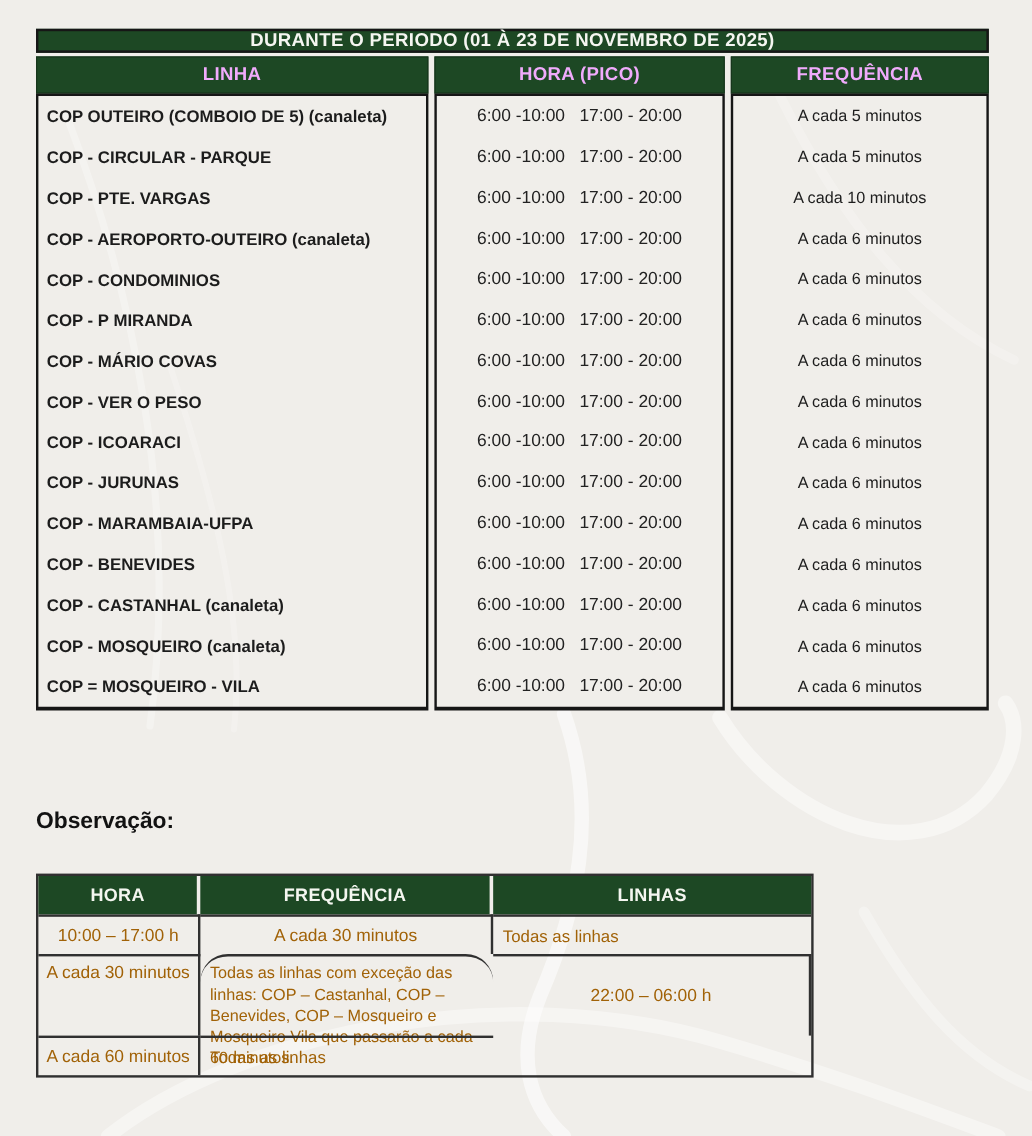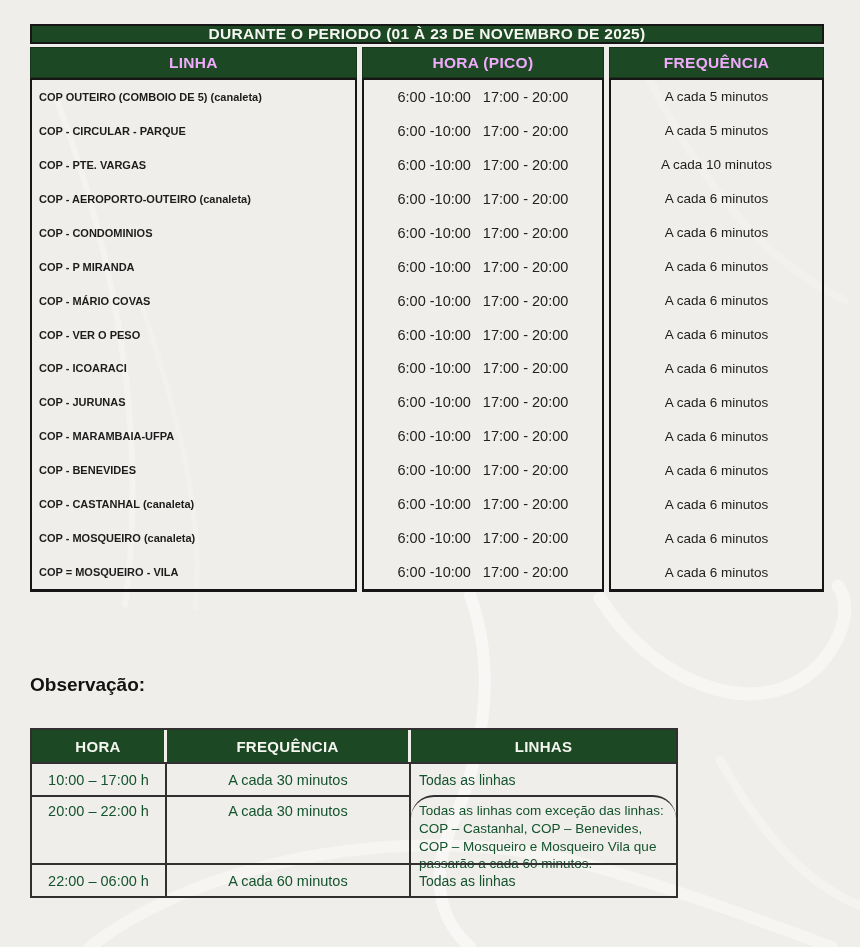--- a/index.html
+++ b/index.html
@@ -36,21 +36,21 @@
   }
   .w-linha{width:336px;}
   .w-hora{width:249px;}
   .w-freq{width:221px;}
   .body-row{display:flex;gap:5px;}
   .col-box{
     border:2px solid var(--border-dark);border-bottom-width:3px;
     height:514px;display:flex;flex-direction:column;background:transparent;
   }
   .cell{flex:1;display:flex;align-items:center;}
-  .linha-cell{padding-left:7px;font-weight:bold;font-size:11px;color:#1c1c1c;}
+  .linha-cell{padding-left:7px;font-weight:bold;font-size:14px;color:#1c1c1c;}
   .hora-cell{justify-content:center;gap:12px;font-size:14.5px;color:#222;}
   .freq-cell{justify-content:center;font-size:13.5px;font-weight:500;color:#1d1d1d;}
 
   
   .obs-heading{
     position:absolute;left:30px;top:674px;
     font-size:19px;font-weight:bold;color:#121212;
   }
   .obs-table{
     position:absolute;left:30px;top:728px;width:648px;
@@ -59,21 +59,21 @@
     grid-template-columns:135px 244px 1fr;
     grid-template-rows:32px 33px 68px 33px;
   }
   .obs-head{
     background:var(--green);color:#f4f6f0;font-weight:bold;font-size:15px;
     letter-spacing:.3px;display:flex;align-items:center;justify-content:center;
   }
   .obs-head.gap{border-right:3px solid var(--page-bg);}
   .obs-cell{
     border-top:2px solid var(--obs-border);
-    display:flex;align-items:center;font-size:14.5px;color:#14532d;
+    display:flex;align-items:center;font-size:14.5px;color:#a16207;
   }
   .obs-cell.vline{border-right:2px solid var(--obs-border);}
   .obs-hora,.obs-freq{justify-content:center;}
   .obs-linhas{justify-content:flex-start;padding:2px 10px 2px 8px;font-size:14px;}
   .obs-cell.top{align-items:flex-start;padding-top:6px;}
   .obs-linhas.long{font-size:13.5px;line-height:1.32;padding-top:5px;border-radius:23px;}
 </style>
 </head>
 <body>
 
@@ -203,21 +203,20 @@
   <div class="obs-heading">Observação:</div>
 
   <div class="obs-table" id="obs-table">
     <div class="obs-head gap">HORA</div>
     <div class="obs-head gap">FREQUÊNCIA</div>
     <div class="obs-head">LINHAS</div>
 
   <div class="obs-cell obs-hora vline">10:00 – 17:00 h</div>
       <div class="obs-cell obs-freq vline">A cada 30 minutos</div>
       <div class="obs-cell obs-linhas">Todas as linhas</div>
-      <div class="obs-cell obs-hora vline top">20:00 – 22:00 h</div>
       <div class="obs-cell obs-freq vline top">A cada 30 minutos</div>
       <div class="obs-cell obs-linhas top long">Todas as linhas com exceção das linhas: COP – Castanhal, COP – Benevides, COP – Mosqueiro e Mosqueiro Vila que passarão a cada 60 minutos.</div>
       <div class="obs-cell obs-hora vline">22:00 – 06:00 h</div>
       <div class="obs-cell obs-freq vline">A cada 60 minutos</div>
       <div class="obs-cell obs-linhas">Todas as linhas</div>
     </div>
 
 </div>
 
 </body></html>

